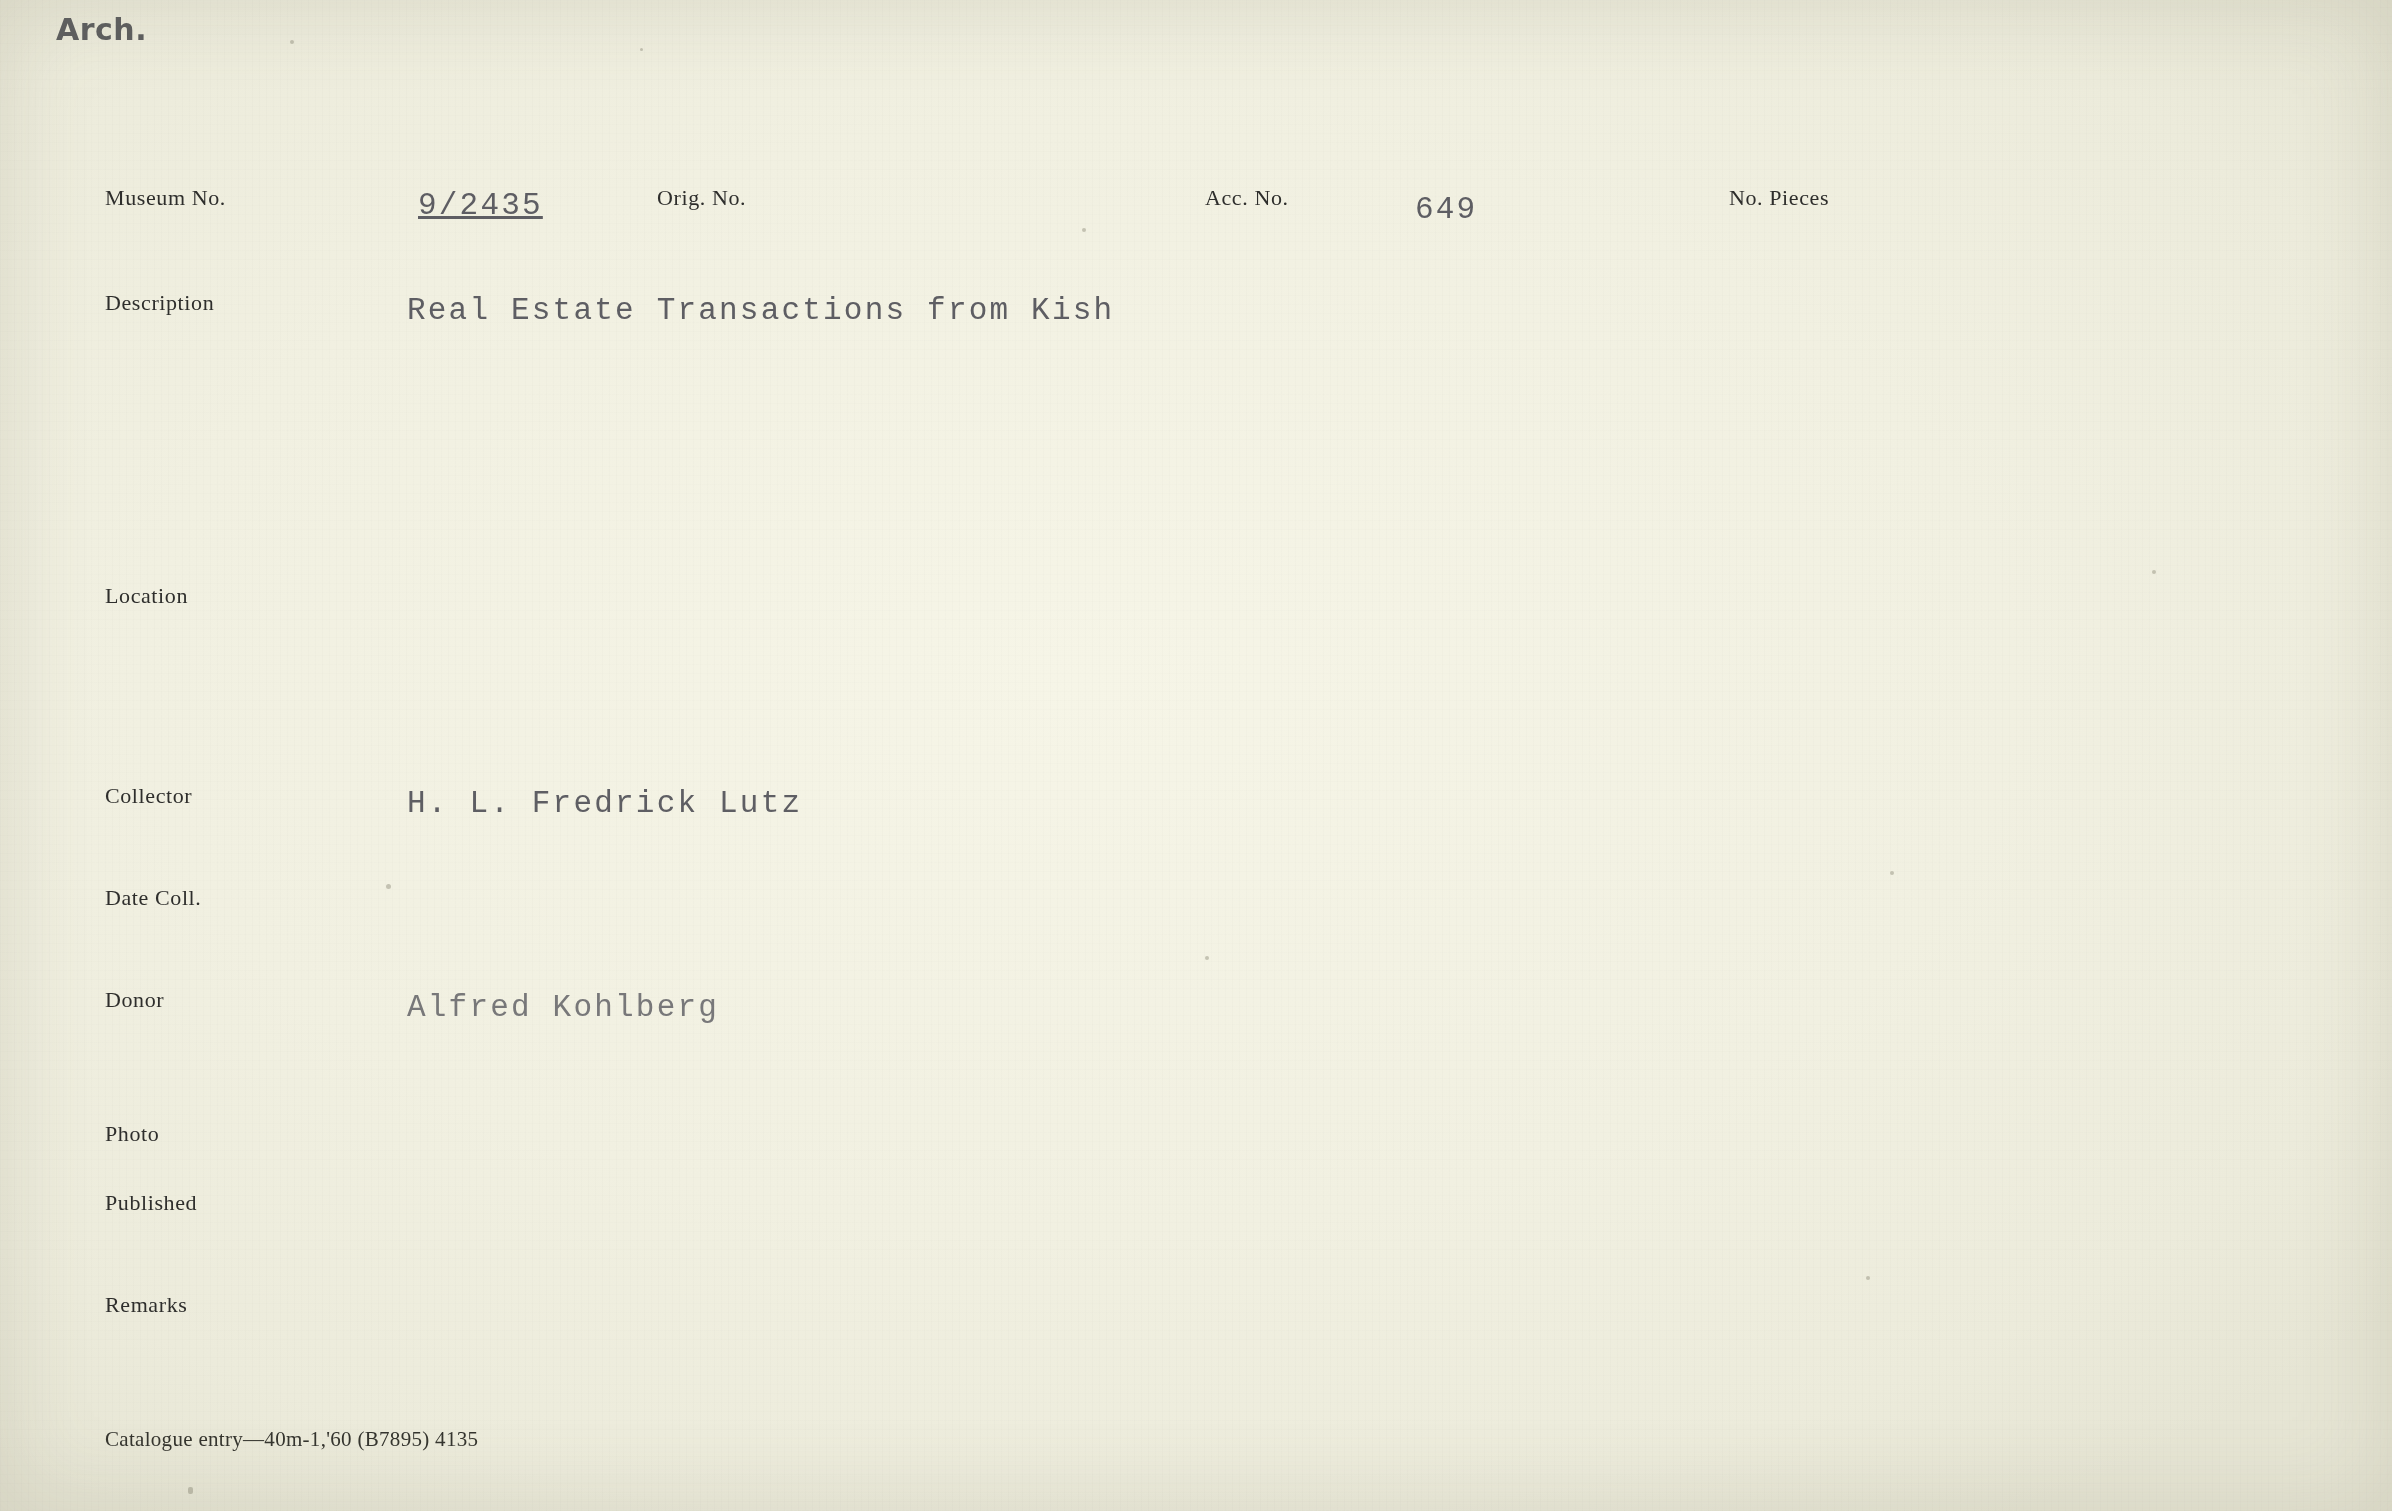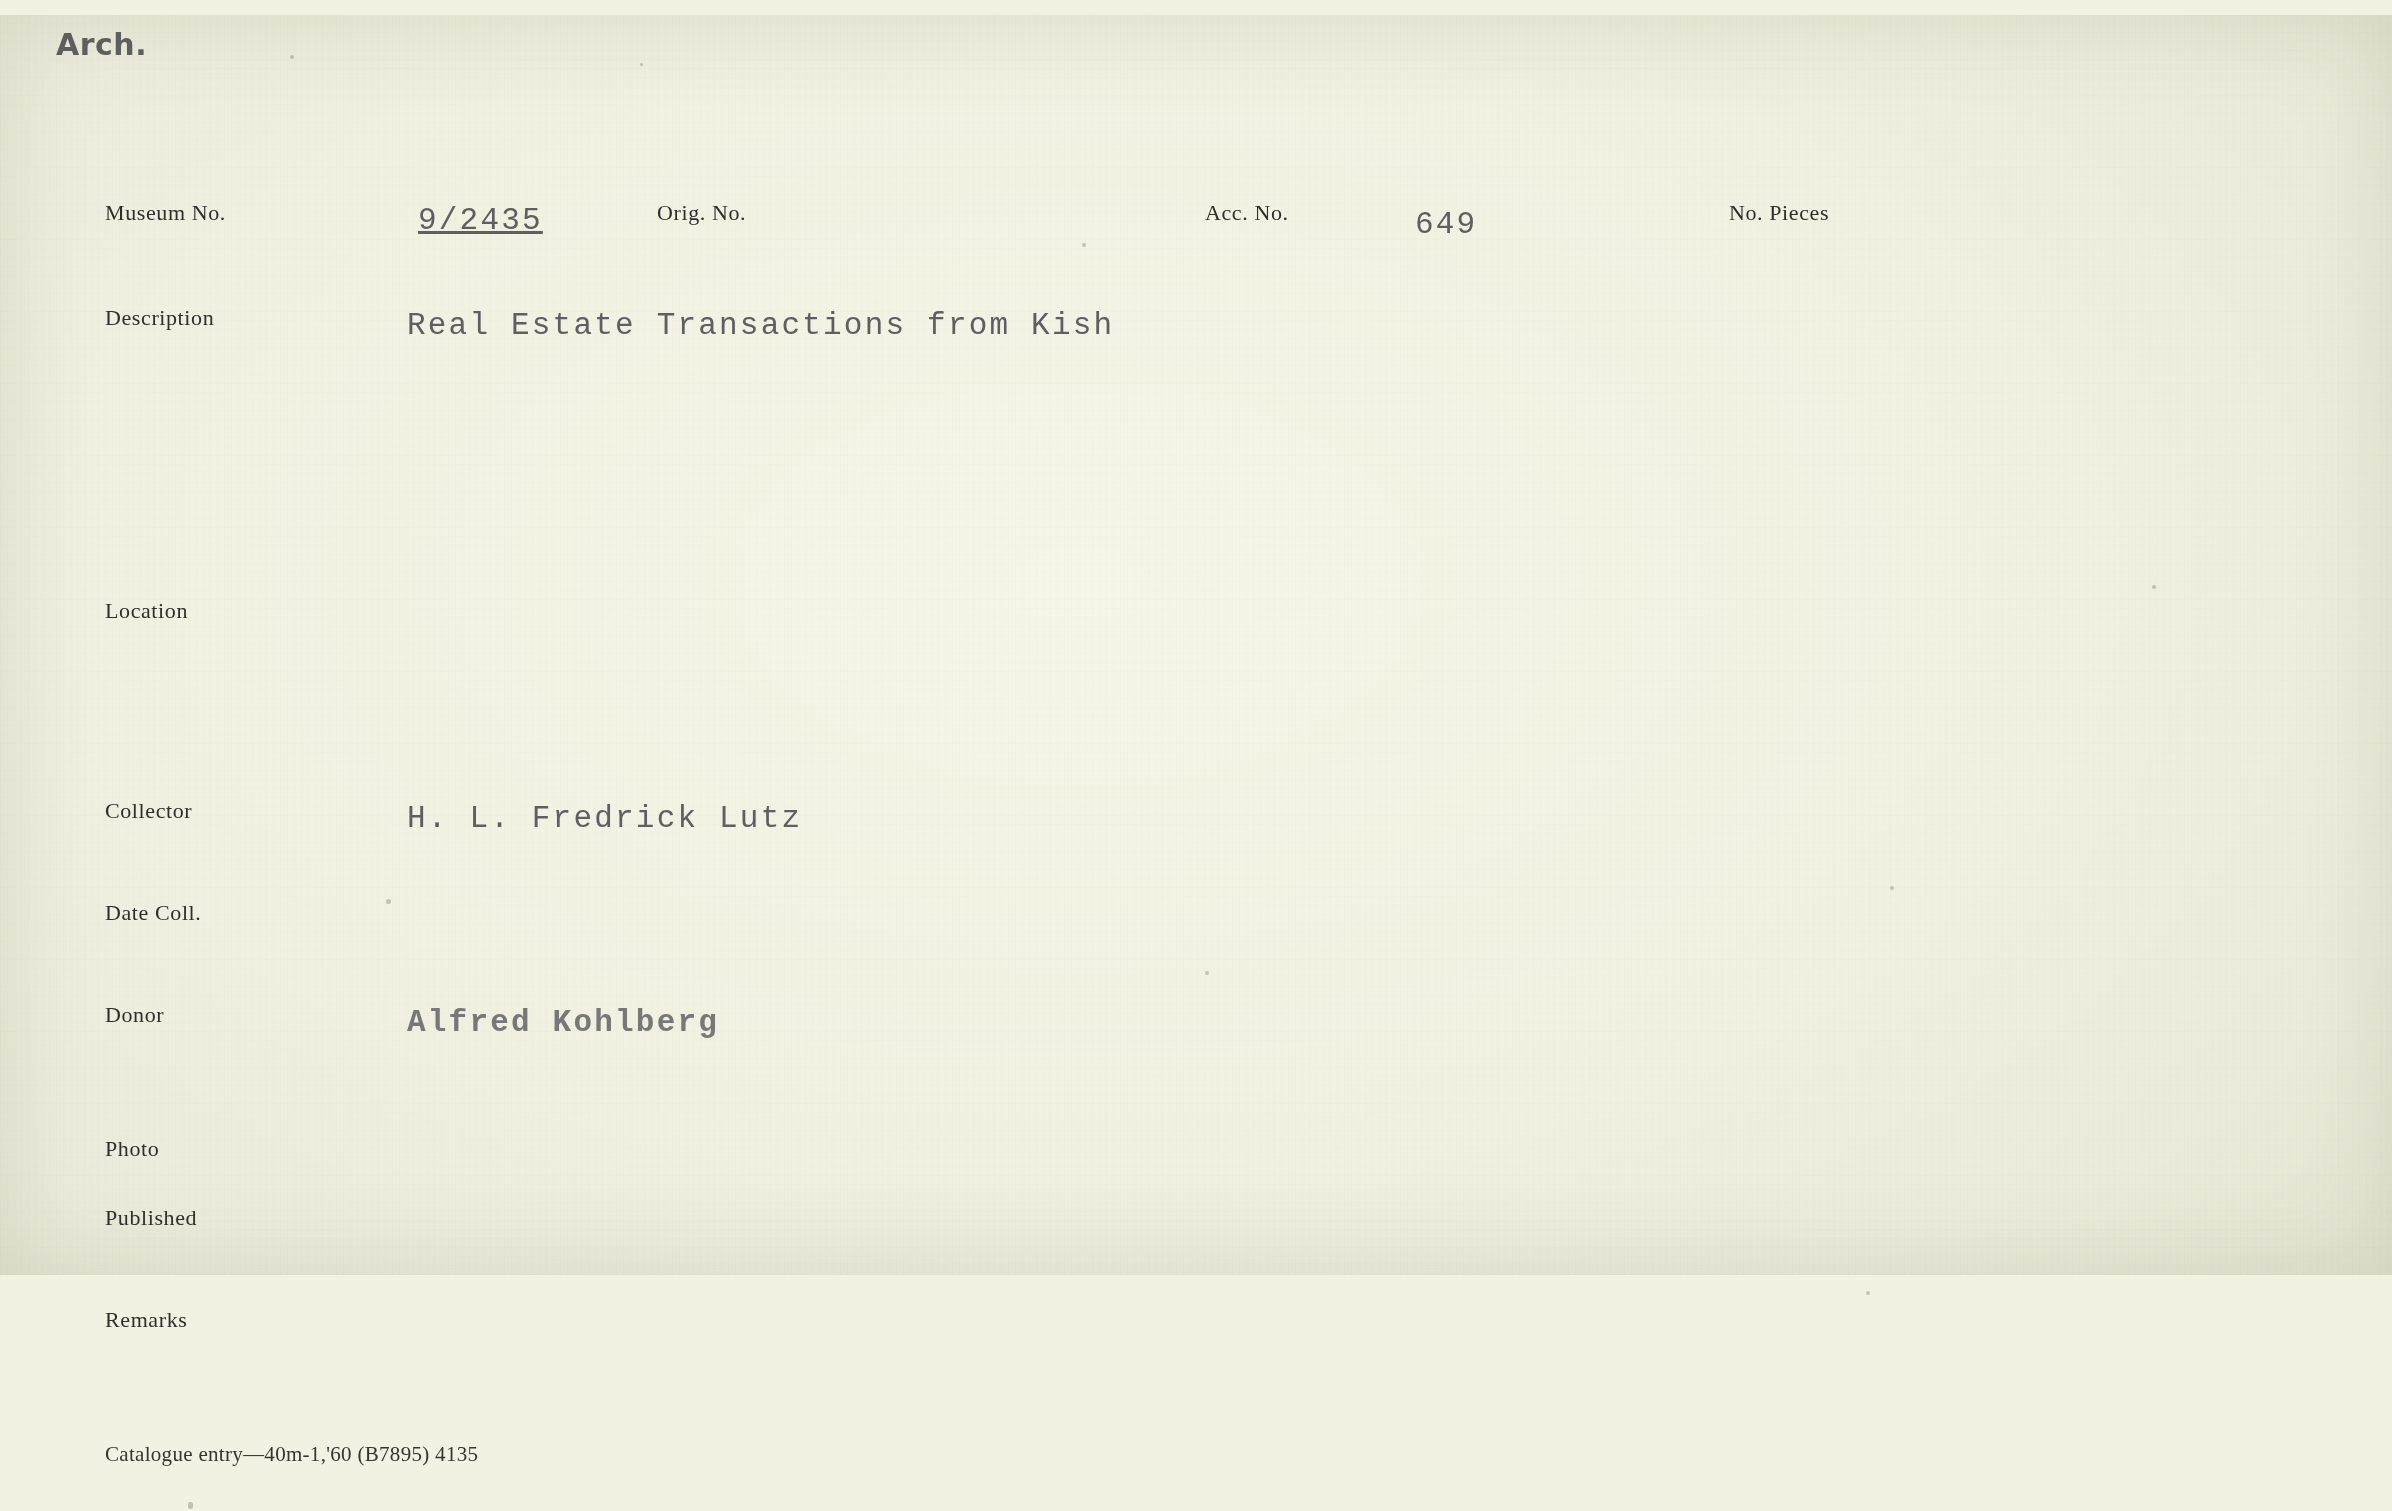--- a/index.html
+++ b/index.html
@@ -10,23 +10,23 @@
     width: 2392px;
     height: 1511px;
     background: #f2f1e2;
     font-family: "Liberation Serif", serif;
     overflow: hidden;
   }
 
   
   .card {
     position: absolute;
-    left: 0; top: 15px;
+    left: 0; top: 0;
     width: 2392px;
-    height: 1260px;
+    height: 1511px;
     background:
       radial-gradient(ellipse 1700px 1000px at 45% 45%, #f6f5e7 0%, #f1f0e1 55%, #ecebdb 85%, #e6e5d4 100%);
   }
   .grain {
     position: absolute;
     left: 0; top: 0;
     width: 100%;
     height: 100%;
     background:
       repeating-linear-gradient(90deg, rgba(0,0,0,0.012) 0px, rgba(0,0,0,0.012) 1px, rgba(0,0,0,0) 1px, rgba(0,0,0,0) 7px),
@@ -123,21 +123,21 @@
   <div class="label" style="left:105px; top:583px;">Location</div>
   <div class="typed" style="left:407px; top:586px;"></div>
 
   <div class="label" style="left:105px; top:783px;">Collector</div>
   <div class="typed" style="left:407px; top:786px;">H. L. Fredrick Lutz</div>
 
   <div class="label" style="left:105px; top:885px;">Date Coll.</div>
   <div class="typed" style="left:407px; top:888px;"></div>
 
   <div class="label" style="left:105px; top:987px;">Donor</div>
-  <div class="typed faint" style="left:407px; top:990px;font-weight:bold;">Alfred Kohlberg</div>
+  <div class="typed faint" style="left:407px; top:990px;">Alfred Kohlberg</div>
 
   <div class="label" style="left:105px; top:1089px;margin-top:32px;">Photo</div>
   <div class="typed" style="left:407px; top:1092px;"></div>
 
   <div class="label" style="left:105px; top:1190px;">Published</div>
 
   <div class="label" style="left:105px; top:1292px;">Remarks</div>
   <div class="typed" style="left:407px; top:1295px;"></div>
 
   <div class="footer-note">Catalogue entry—40m-1,'60 (B7895) 4135</div>

